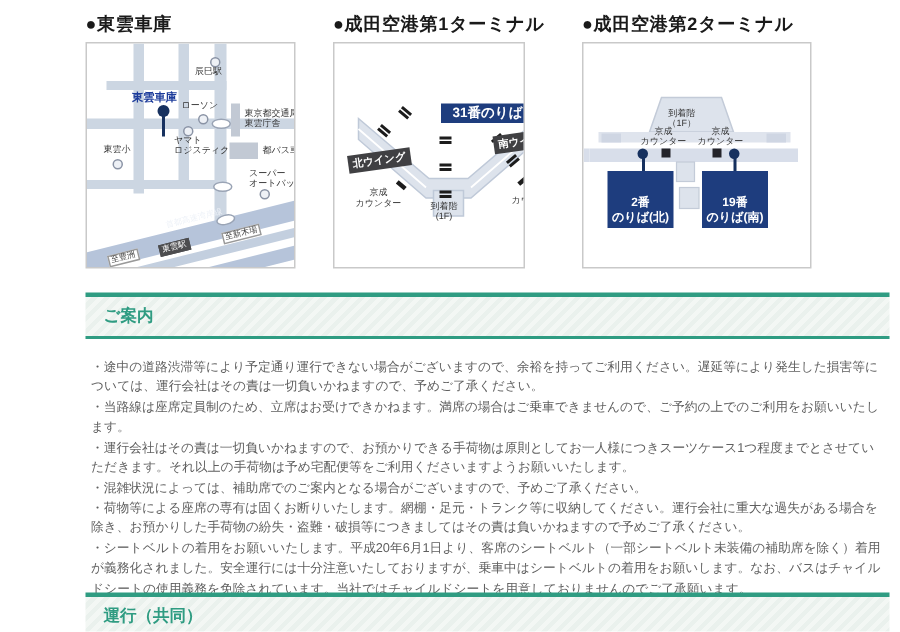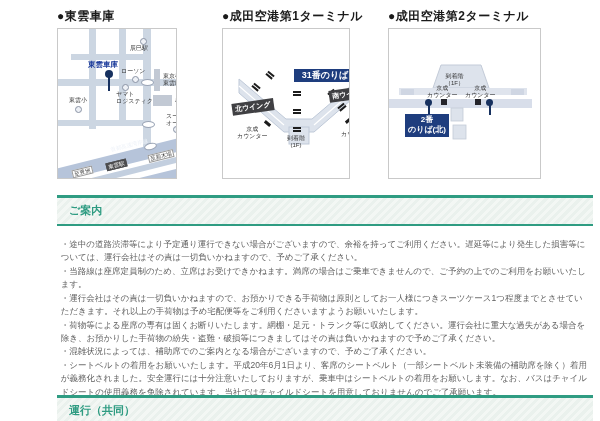--- a/index.html
+++ b/index.html
@@ -24,36 +24,36 @@
   .sign{position:absolute;background:#fff;border:1px solid #999;font-size:5.5px;line-height:1.1;
         padding:0 1px;transform:rotate(-14deg);color:#444;white-space:nowrap;}
   .sign.dark{background:#4d4d4f;color:#fff;border-color:#4d4d4f;}
   .navy-box{position:absolute;background:#1e3d7e;color:#fff;font-weight:bold;text-align:center;}
   .stop-box1{left:71px;top:40px;width:62px;height:13px;font-size:9px;line-height:13px;}
   .wing-box{position:absolute;background:#404043;color:#fff;font-size:7px;font-weight:bold;
             padding:1px 3px;white-space:nowrap;transform:rotate(-8deg);}
   .esc{position:absolute;width:8px;height:2px;background:#1c1c1c;box-shadow:0 3px 0 #1c1c1c;}
   .wedge{position:absolute;width:7px;height:3px;background:#1c1c1c;}
   .sq-marker{position:absolute;width:6px;height:6px;background:#24242a;}
-  .stop-box3{width:44px;height:22px;font-size:8px;line-height:10px;padding-top:1px;}
+  .stop-box3{width:44px;height:22px;font-size:8px;line-height:10px;padding-top:16px;}
   
   .section{position:absolute;left:57px;width:536px;}
   .section-header{border-top:3px solid #2f9c82;border-bottom:2px solid #2f9c82;
     background:repeating-linear-gradient(135deg,#f3f7f4 0 3px,#eaf1ed 3px 6px);
     padding:5px 12px 6px 12px;}
   .section-header h2{margin:0;font-size:11px;font-weight:bold;color:#2f9c82;}
   .guide-list{list-style:none;margin:12px 2px 0 2px;padding:0;font-size:8.5px;line-height:1.58;color:#5f5f5f;}
   .guide-list li{padding-left:0.2em;margin:0;}
 </style>
 </head>
 <body>
 
 <div id="screen">
 
-  <div class="map-block" style="left:57px;width:120px;">
+  <div class="map-block" style="left:57px;width:140px;">
     <div class="map-title">●東雲車庫</div>
     <div class="map-panel">
 
       <div class="road" style="left:31px;top:0;width:7px;height:100px;"></div>
       <div class="road" style="left:61px;top:0;width:7px;height:96px;"></div>
       <div class="road" style="left:85px;top:0;width:8px;height:122px;"></div>
       <div class="road" style="left:13px;top:25px;width:80px;height:6px;"></div>
       <div class="road" style="left:0;top:50px;width:148px;height:7px;"></div>
       <div class="road" style="left:0;top:91px;width:93px;height:6px;"></div>
 
@@ -167,33 +167,37 @@
         <span>カウンター</span>
       </div>
       <div class="pole-head" style="left:36px;top:70px;width:7px;height:7px;"></div>
       <div class="pole-stem" style="left:39px;top:76px;height:10px;"></div>
       <div class="pole-head" style="left:97px;top:70px;width:7px;height:7px;"></div>
       <div class="pole-stem" style="left:100px;top:76px;height:10px;"></div>
       <div class="navy-box stop-box3" style="left:16px;top:85px;">
         <span>2番</span><br>
         <span>のりば(北)</span>
       </div>
+      <div class="navy-box stop-box3" style="left:79px;top:85px;">
+        <span>19番</span><br>
+        <span>のりば(南)</span>
+      </div>
     </div>
   </div>
 
   <div class="section" style="top:195px;">
     <div class="section-header">
       <h2>ご案内</h2>
     </div>
     <ul class="guide-list">
       <li>・途中の道路渋滞等により予定通り運行できない場合がございますので、余裕を持ってご利用ください。遅延等により発生した損害等については、運行会社はその責は一切負いかねますので、予めご了承ください。</li>
       <li>・当路線は座席定員制のため、立席はお受けできかねます。満席の場合はご乗車できませんので、ご予約の上でのご利用をお願いいたします。</li>
       <li>・運行会社はその責は一切負いかねますので、お預かりできる手荷物は原則としてお一人様につきスーツケース1つ程度までとさせていただきます。それ以上の手荷物は予め宅配便等をご利用くださいますようお願いいたします。</li>
+      <li>・混雑状況によっては、補助席でのご案内となる場合がございますので、予めご了承ください。</li>
       <li>・荷物等による座席の専有は固くお断りいたします。網棚・足元・トランク等に収納してください。運行会社に重大な過失がある場合を除き、お預かりした手荷物の紛失・盗難・破損等につきましてはその責は負いかねますので予めご了承ください。</li>
-      <li>・混雑状況によっては、補助席でのご案内となる場合がございますので、予めご了承ください。</li>
       <li>・シートベルトの着用をお願いいたします。平成20年6月1日より、客席のシートベルト（一部シートベルト未装備の補助席を除く）着用が義務化されました。安全運行には十分注意いたしておりますが、乗車中はシートベルトの着用をお願いします。なお、バスはチャイルドシートの使用義務を免除されています。当社ではチャイルドシートを用意しておりませんのでご了承願います。</li>
     </ul>
   </div>
 
   <div class="section" style="top:395px;">
     <div class="section-header">
       <h2>運行（共同）</h2>
     </div>
   </div>
 

